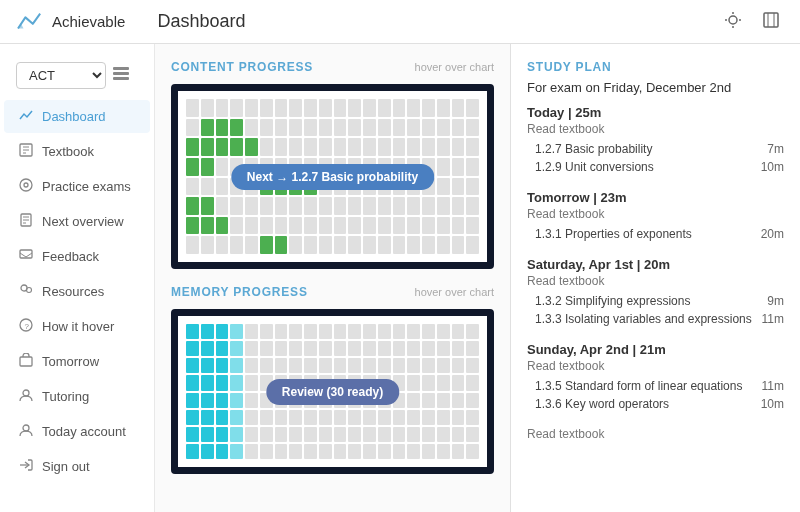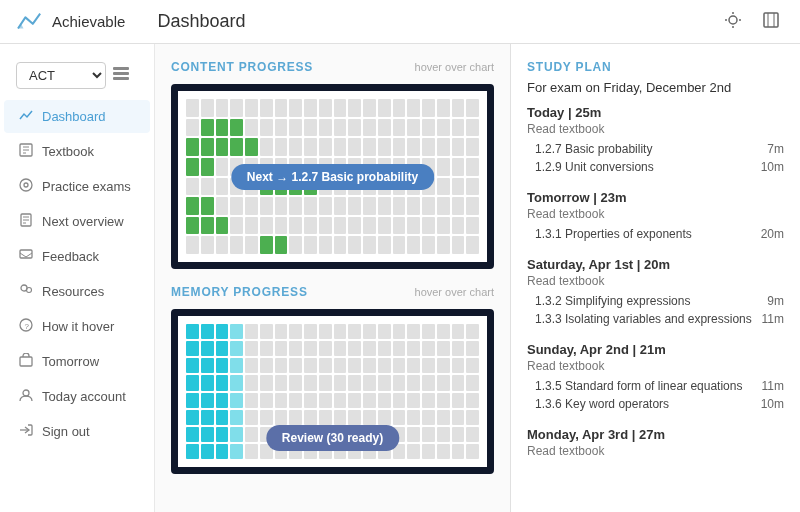--- a/index.html
+++ b/index.html
@@ -29,21 +29,21 @@
     
     .content-area { flex: 1; overflow-y: auto; padding: 16px; background: #fafafa; }
 
     
     .section-header { display: flex; align-items: center; justify-content: space-between; margin-bottom: 10px; }
     .section-title { font-size: 12px; font-weight: 600; color: #5ba8d4; letter-spacing: 0.8px; text-transform: uppercase; }
     .hover-label { font-size: 11px; color: #aaa; }
 
     .chart-container { background: #fff; border: 7px solid #0f172a; border-radius: 4px; padding: 8px; margin-bottom: 16px; position: relative; }
     .chart-badge { position: absolute; top: 50%; left: 50%; transform: translate(-50%, -50%); background: #4a7fc1; color: #fff; padding: 6px 16px; border-radius: 20px; font-size: 12px; font-weight: 600; white-space: nowrap; z-index: 2; }
-    .chart-badge-review { background: #5b6fa8; margin-top: 46px; }
+    .chart-badge-review { background: #5b6fa8; }
 
     
     .study-plan-panel { width: 290px; border-left: 1px solid #e0e0e0; padding: 16px; background: #fff; overflow-y: auto; flex-shrink: 0; }
     .study-plan-title { font-size: 12px; font-weight: 700; color: #5ba8d4; letter-spacing: 0.8px; text-transform: uppercase; margin-bottom: 6px; }
     .exam-date-line { font-size: 13px; color: #333; margin-bottom: 10px; }
     .change-exam-btn { border: 1px solid #ccc; border-radius: 14px; padding: 4px 12px; font-size: 12px; color: #555; background: #fff; cursor: pointer; margin-bottom: 14px; display: inline-block; }
 
     .plan-day { margin-bottom: 14px; }
     .plan-day-header { font-size: 13px; font-weight: 600; color: #333; margin-bottom: 2px; }
     .plan-day-subheader { font-size: 12px; color: #777; margin-bottom: 4px; }
@@ -181,20 +181,29 @@
     <div class="sidebar-item">
       <span class="icon">
         <svg width="14" height="14" viewBox="0 0 14 14" fill="none">
           <rect x="1" y="4" width="12" height="9" rx="1" stroke="#888" stroke-width="1.3"></rect>
           <path d="M4 4V3a3 3 0 016 0v1" stroke="#888" stroke-width="1.3"></path>
         </svg>
       </span>
       <span class="sidebar-item-label">Tomorrow</span>
     </div>
 
+    <div class="sidebar-item">
+      <span class="icon">
+        <svg width="14" height="14" viewBox="0 0 14 14" fill="none">
+          <circle cx="7" cy="5" r="3" stroke="#888" stroke-width="1.3"></circle>
+          <path d="M1 13c0-3 2.7-5 6-5s6 2 6 5" stroke="#888" stroke-width="1.3"></path>
+        </svg>
+      </span>
+      <span class="sidebar-item-label">Tutoring</span>
+    </div>
 
     <div class="sidebar-item">
       <span class="icon">
         <svg width="14" height="14" viewBox="0 0 14 14" fill="none">
           <circle cx="7" cy="5" r="3" stroke="#888" stroke-width="1.3"></circle>
           <path d="M1 13c0-3 2.7-5 6-5s6 2 6 5" stroke="#888" stroke-width="1.3"></path>
         </svg>
       </span>
       <span class="sidebar-item-label">Today account</span>
     </div>
@@ -597,19 +606,18 @@
           <div class="plan-item">
             <span class="plan-item-name">1.3.5 Standard form of linear equations</span>
             <span class="plan-item-time">11m</span>
           </div>
           <div class="plan-item">
             <span class="plan-item-name">1.3.6 Key word operators</span>
             <span class="plan-item-time">10m</span>
           </div>
         </div>
         <div class="plan-day">
-          <div class="plan-day-header">Monday, Apr 3rd | 27m</div>
           <div class="plan-day-subheader">Read textbook</div>
         </div>
       </div>
   </div>
 
 </div>
 
 </body></html>

